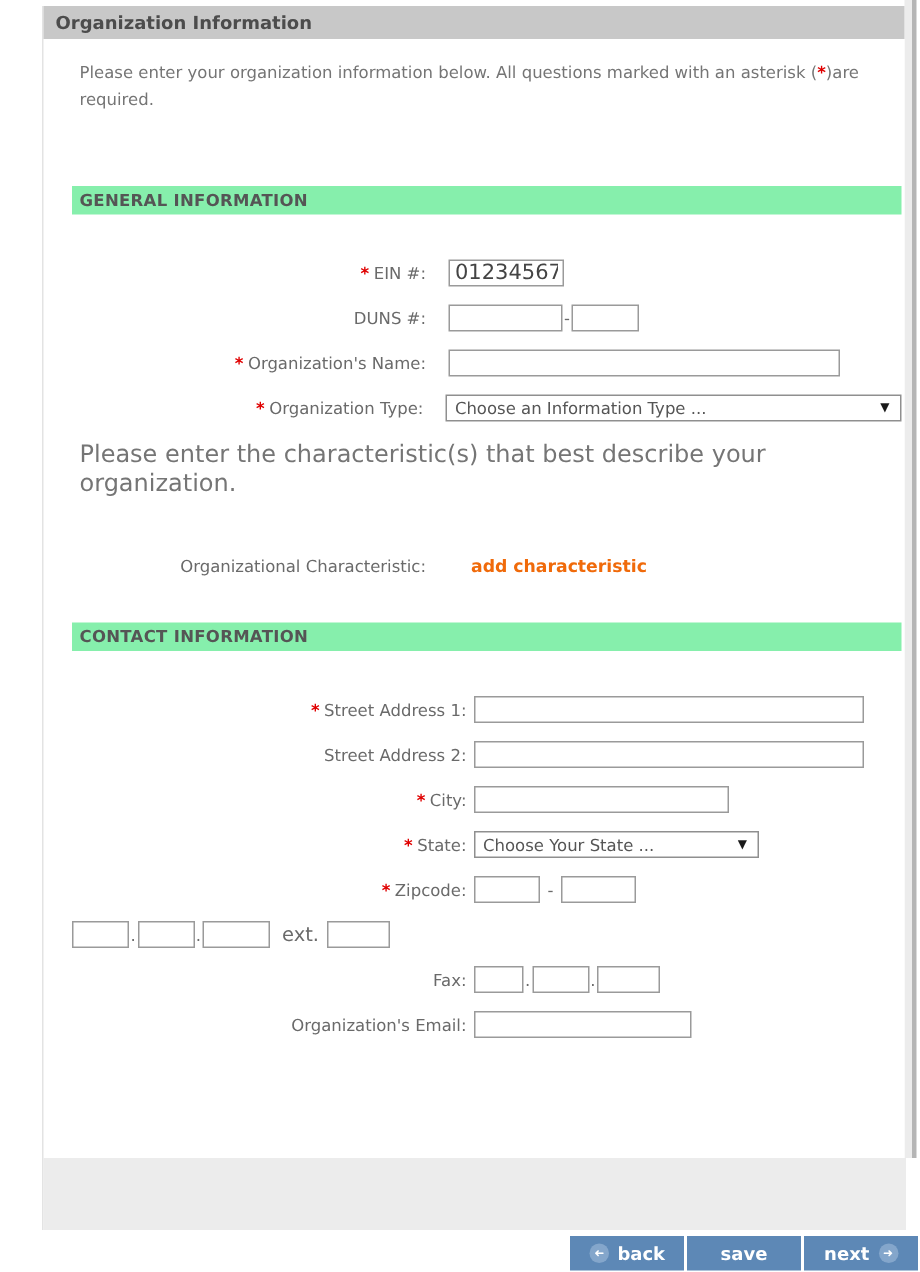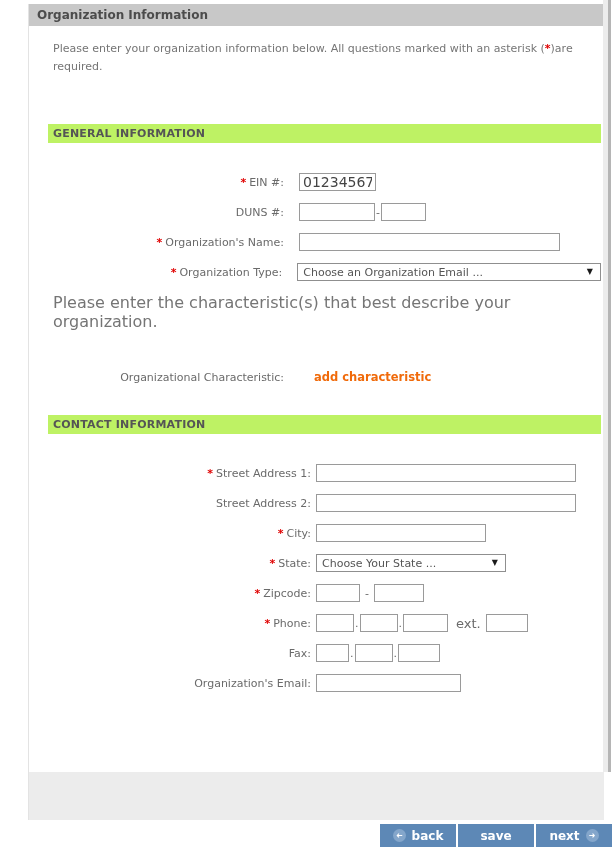--- a/index.html
+++ b/index.html
@@ -17,21 +17,21 @@
 
   .title-bar { height:22px; line-height:22px; background:#c8c8c8; color:#4c4c4c;
     font-size:12px; font-weight:bold; padding-left:8px; }
 
   .content { padding:0 2px 0 19px; }
 
   .intro { margin-top:14px; margin-bottom:49px; padding-left:5px; width:548px;
     font-size:11px; line-height:1.6; color:#757575; }
   .intro .ast { color:#e00000; font-weight:bold; }
 
-  .section-bar { height:19px; line-height:19px; background:#bef264; color:#555555;
+  .section-bar { height:19px; line-height:19px; background:#86efac; color:#555555;
     font-size:11px; font-weight:bold; padding-left:5px; letter-spacing:0.2px; }
   .mt18 { margin-top:18px; }
   .mt29 { margin-top:29px; }
 
   .row { display:flex; align-items:center; height:18px; margin-bottom:12px; }
   .row-first { margin-top:30px; }
   .lbl { font-size:11px; color:#6a6a6a; text-align:right; white-space:nowrap; }
   .row-g .lbl { width:236px; margin-right:15px; }
   .row-c .lbl { width:263px; margin-right:5px; }
   .req { color:#e00000; font-weight:bold; margin-right:3px; }
@@ -94,21 +94,21 @@
       </div>
 
       <div class="row row-g">
         <div class="lbl"><span class="req">*</span><span>Organization's Name:</span></div>
         <input class="box" style="width: 261px;" value="">
       </div>
 
       <div class="row row-g">
         <div class="lbl"><span class="req">*</span><span>Organization Type:</span></div>
         <div class="select" style="width:306px;">
-          <span class="sel-txt">Choose an Organization Email ...</span>
+          <span class="sel-txt">Choose an Information Type ...</span>
           <span class="sel-arrow">▼</span>
         </div>
       </div>
 
 
       <p class="desc">Please enter the characteristic(s) that best describe your organization.</p>
 
       <div class="row row-g char-row">
         <div class="lbl"><span>Organizational Characteristic:</span></div>
         <a href="#" class="add-link">add characteristic</a>
@@ -140,21 +140,20 @@
       </div>
 
       <div class="row row-c">
         <div class="lbl"><span class="req">*</span><span>Zipcode:</span></div>
         <input class="box" style="width: 44px;" value="">
         <span class="sep-sp">-</span>
         <input class="box" style="width: 50px;" value="">
       </div>
 
       <div class="row row-c">
-        <div class="lbl"><span class="req">*</span><span>Phone:</span></div>
         <input class="box" style="width: 38px;" value="">
         <span class="sep">.</span>
         <input class="box" style="width: 38px;" value="">
         <span class="sep">.</span>
         <input class="box" style="width: 45px;" value="">
         <span class="ext-lbl">ext.</span>
         <input class="box" style="width: 42px;" value="">
       </div>
 
       <div class="row row-c">

